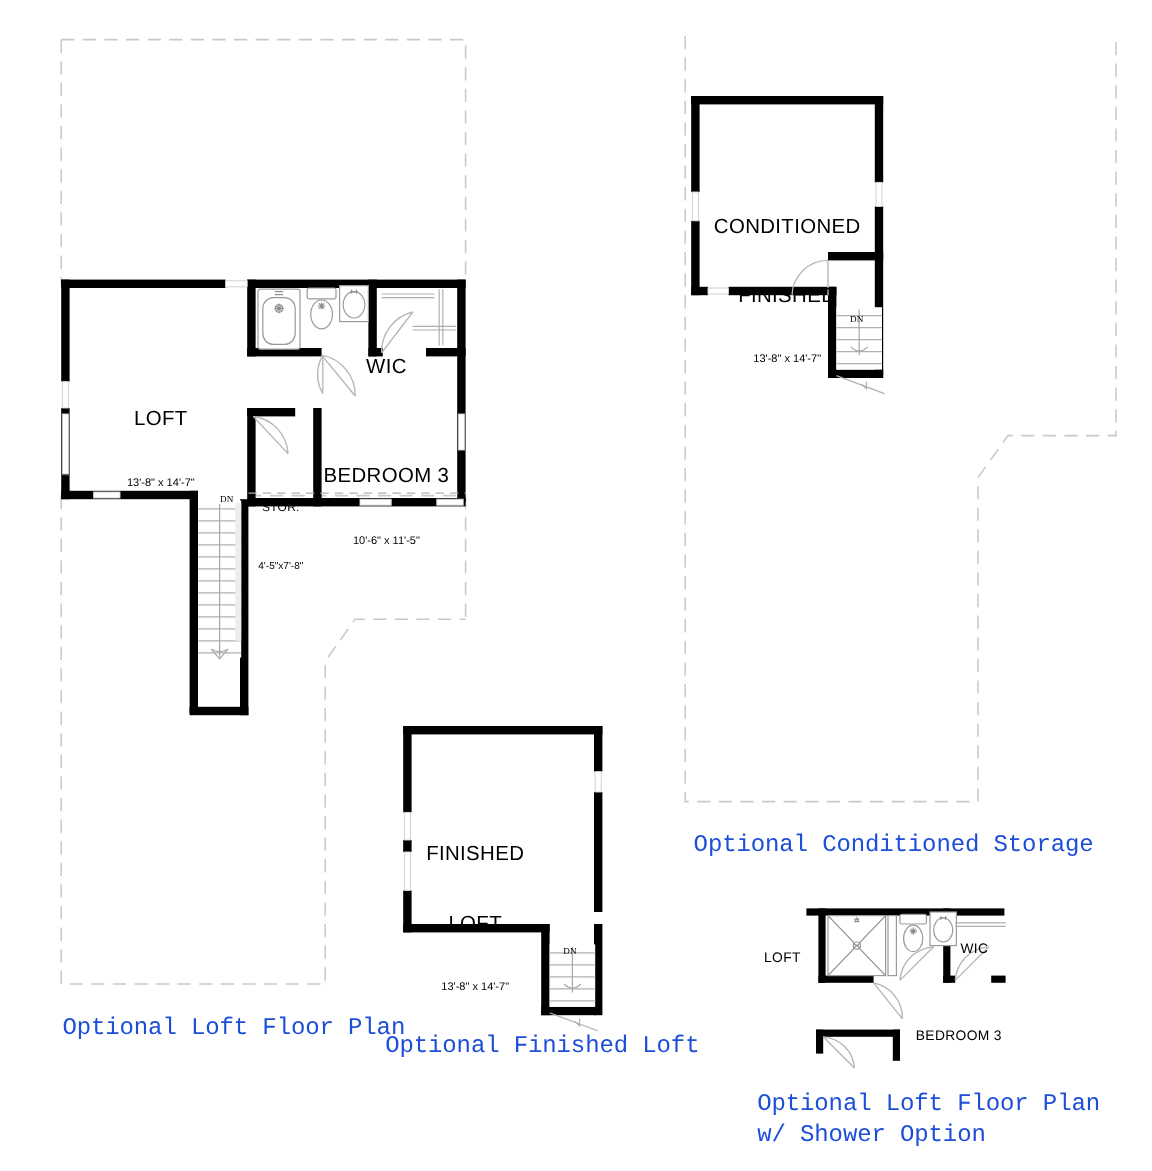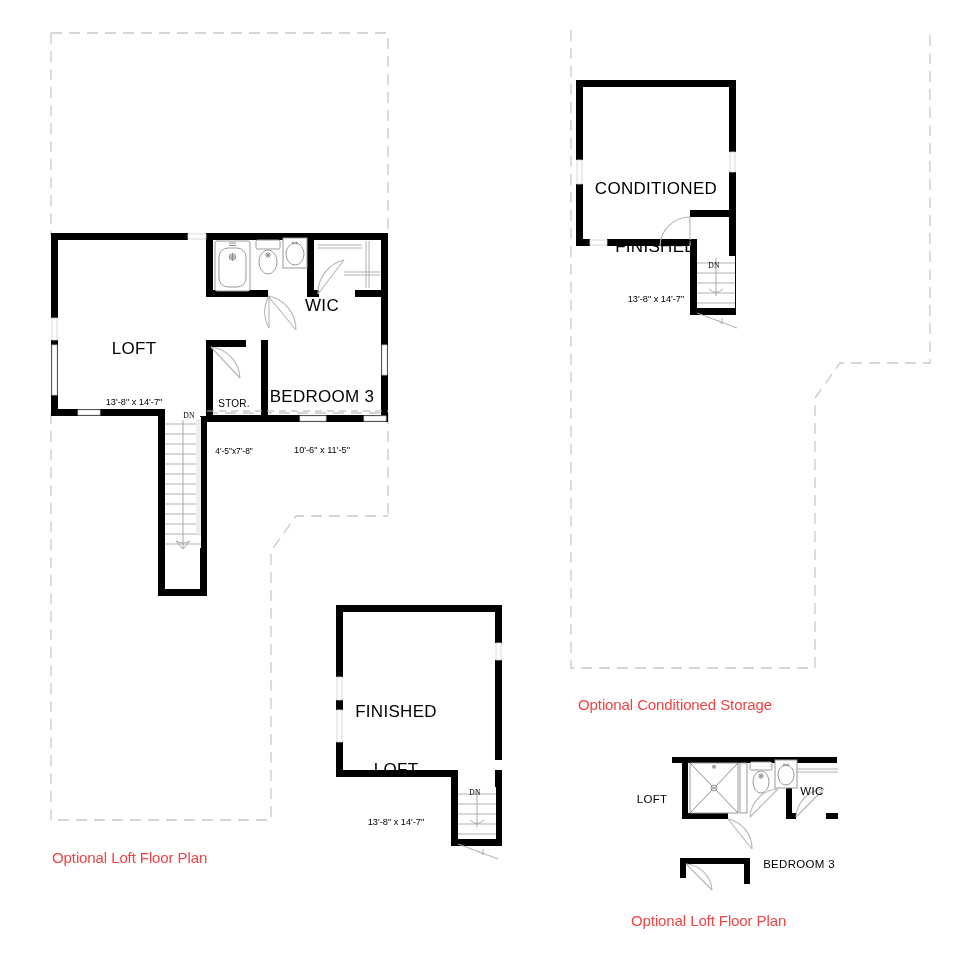--- a/index.html
+++ b/index.html
@@ -23,24 +23,24 @@
   }
   svg.planlayer {
     position: absolute;
     left: 0; top: 0;
     width: 960px;
     height: 976px;
     overflow: visible;
   }
   .caption {
     position: absolute;
-    font-family: Liberation Sans, sans-serif;
-    font-size: 15px;
+    font-family: Liberation Mono, monospace;
+    font-size: 20px;
     line-height: 26px;
-    color: #ef4444;
+    color: #1d4ed8;
     white-space: pre;
     letter-spacing: -0.1px;
   }
   .roomlabel {
     position: absolute;
     font-family: "Liberation Sans", sans-serif;
     text-align: center;
     color: #000000;
     white-space: pre;
     line-height: 1.18;
@@ -391,21 +391,21 @@
 
   <div class="roomlabel" style="left:322px; top:258px;">
     <div class="rl-name">WIC</div>
   </div>
 
   <div class="roomlabel" style="left:322px; top:349px;">
     <div class="rl-name">BEDROOM 3</div>
     <div class="rl-dim">10'-6" x 11'-5"</div>
   </div>
 
-  <div class="roomlabel" style="left:234px; top:360px;">
+  <div class="roomlabel" style="left:234px; top:380px;">
     <div class="rl-small-name">STOR.</div>
     <div class="rl-small-dim">4'-5"x7'-8"</div>
   </div>
 
   <div class="dnlabel" style="left:189px; top:411px;">DN</div>
 
   <div class="caption" style="left:52px; top:845px;">Optional Loft Floor Plan</div>
 
   <div class="roomlabel" style="left:656px; top:141px;">
     <div class="rl-name">CONDITIONED</div>
@@ -418,20 +418,22 @@
   <div class="caption" style="left:578px; top:692px;">Optional Conditioned Storage</div>
 
   <div class="roomlabel" style="left:396px; top:664px;">
     <div class="rl-name">FINISHED</div>
     <div class="rl-name">LOFT</div>
     <div class="rl-dim">13'-8" x 14'-7"</div>
   </div>
 
   <div class="dnlabel" style="left:475px; top:788px;">DN</div>
 
+  <div class="caption" style="left:321px; top:860px;">Optional Finished Loft</div>
 
   <div class="wiclabel" style="left:652px; top:793px;">LOFT</div>
   <div class="wiclabel" style="left:812px; top:785px;">WIC</div>
   <div class="wiclabel" style="left:799px; top:858px;">BEDROOM 3</div>
 
   <div class="caption" style="left:631px; top:908px;">Optional Loft Floor Plan</div>
+  <div class="caption" style="left:631px; top:934px;">w/ Shower Option</div>
 
 </div>
 
 </body></html>

